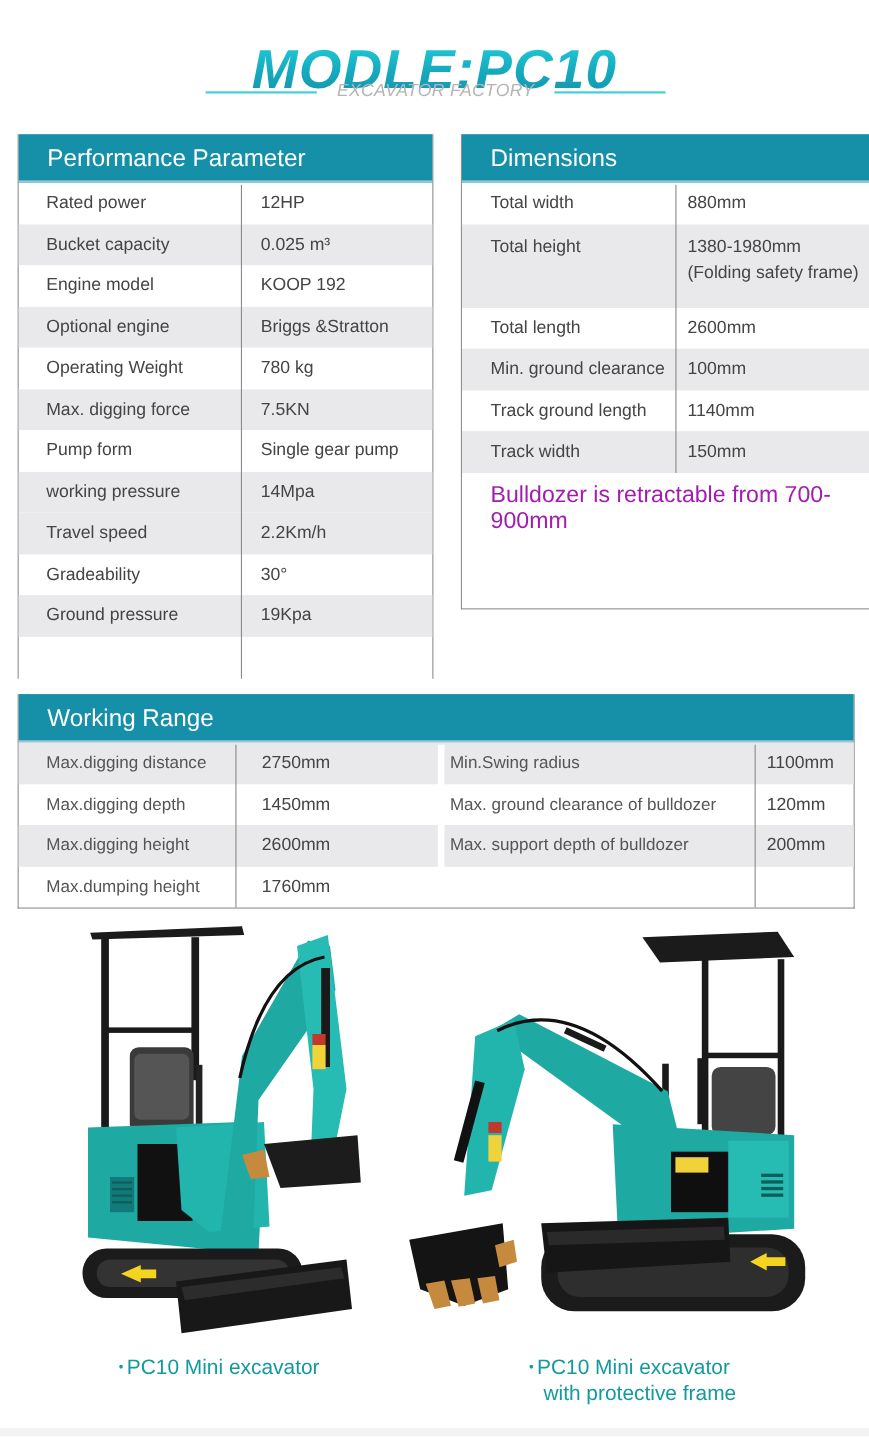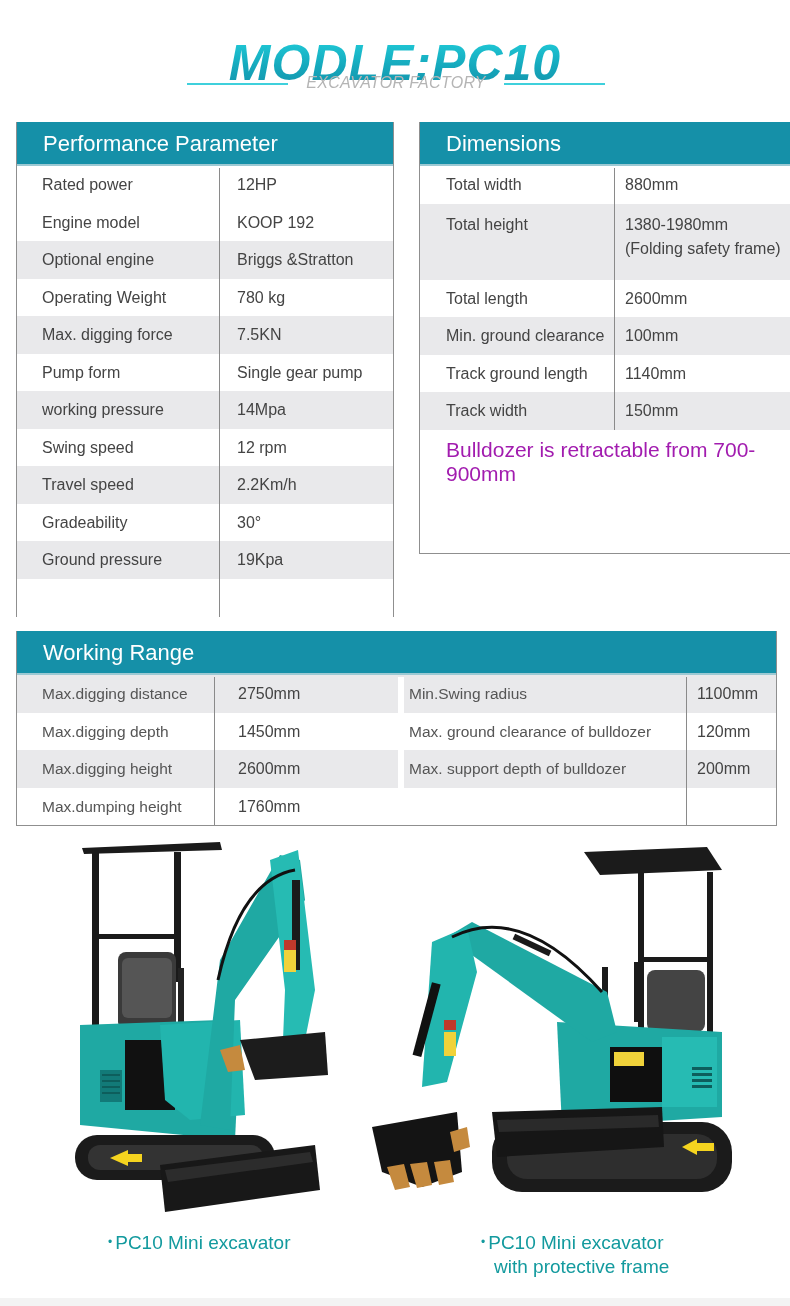--- a/index.html
+++ b/index.html
@@ -81,20 +81,24 @@
   <div class="subtitle">EXCAVATOR FACTORY</div>
   <div class="subtitle-line right"></div>
 </div>
 
 <div class="panel" id="perf">
   <div class="panel-header">Performance Parameter</div>
   <div class="row">
       <span class="cell c1">Rated power</span>
       <span class="cell c2">12HP</span>
     </div>
+  <div class="row shade">
+      <span class="cell c1">Bucket capacity</span>
+      <span class="cell c2">0.025 m³</span>
+    </div>
   <div class="row">
       <span class="cell c1">Engine model</span>
       <span class="cell c2">KOOP 192</span>
     </div>
   <div class="row shade">
       <span class="cell c2">Briggs &amp;Stratton</span>
       <span class="cell c1">Optional engine</span>
     </div>
   <div class="row">
       <span class="cell c1">Operating Weight</span>
@@ -104,24 +108,20 @@
       <span class="cell c1">Max. digging force</span>
       <span class="cell c2">7.5KN</span>
     </div>
   <div class="row">
       <span class="cell c1">Pump form</span>
       <span class="cell c2">Single gear pump</span>
     </div>
   <div class="row shade">
       <span class="cell c1">working pressure</span>
       <span class="cell c2">14Mpa</span>
-    </div>
-  <div class="row">
-      <span class="cell c1">Swing speed</span>
-      <span class="cell c2">12 rpm</span>
     </div>
   <div class="row shade">
       <span class="cell c1">Travel speed</span>
       <span class="cell c2">2.2Km/h</span>
     </div>
   <div class="row">
       <span class="cell c1">Gradeability</span>
       <span class="cell c2">30°</span>
     </div>
   <div class="row shade">

